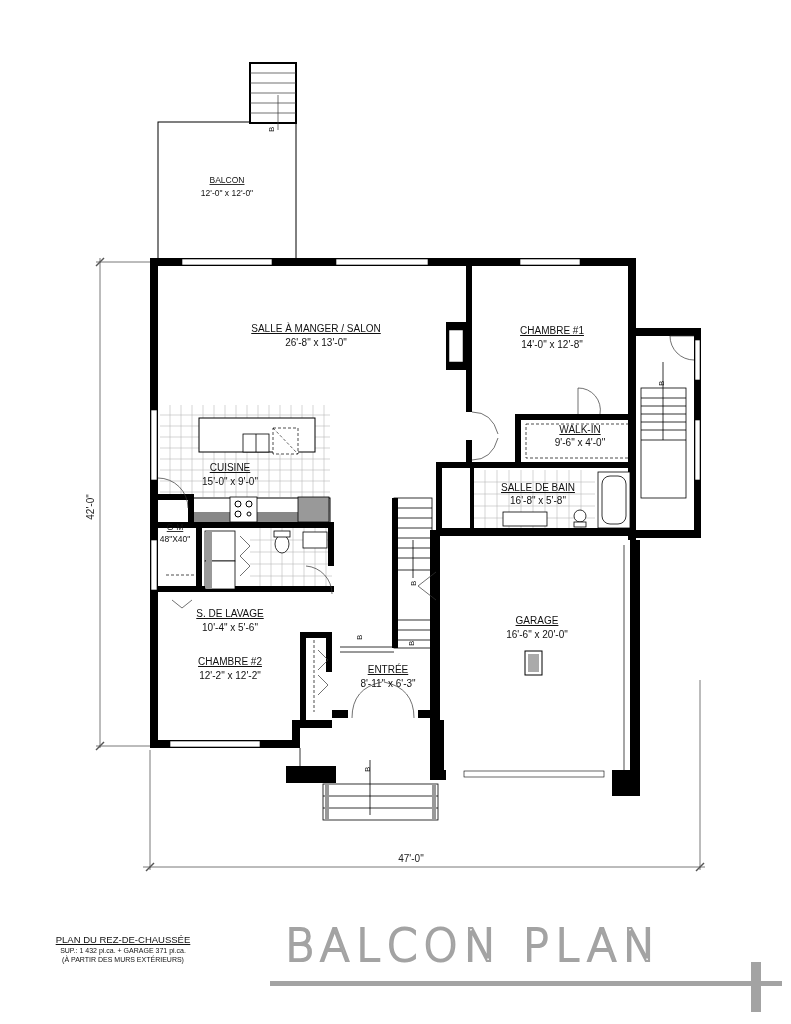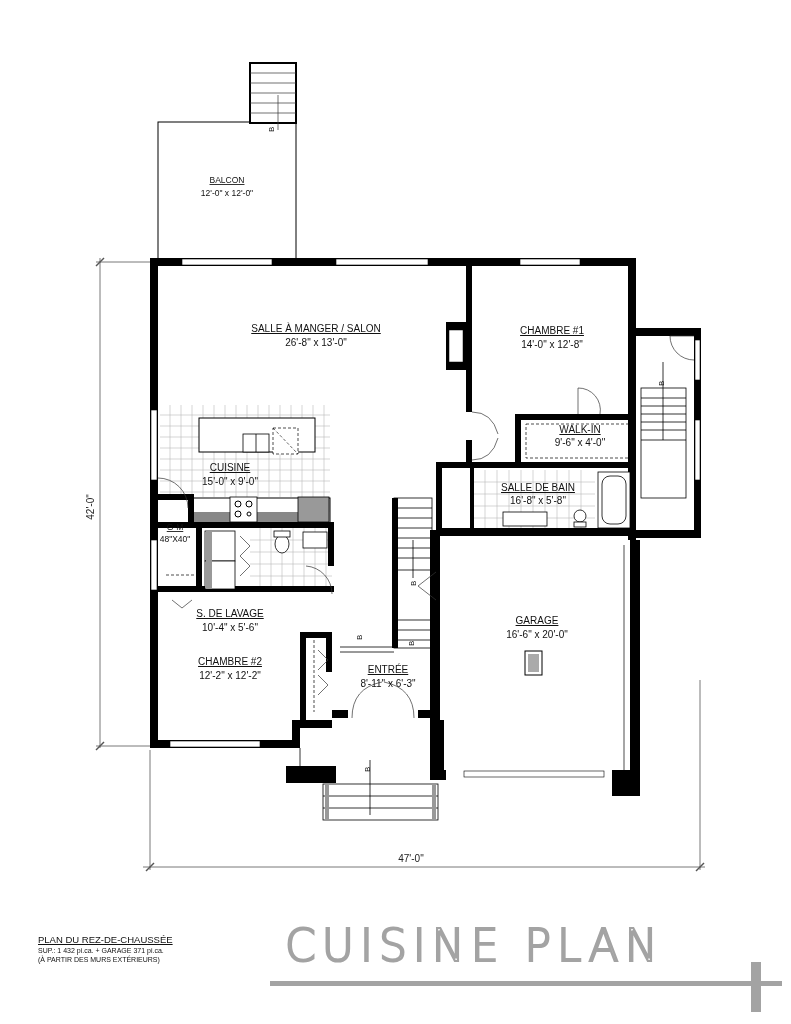--- a/index.html
+++ b/index.html
@@ -7,21 +7,21 @@
          font-family: "Liberation Sans", sans-serif; }
   svg { position: absolute; left: 0; top: 0; }
   .lbl { font-family: "Liberation Sans", sans-serif; font-size: 10px; fill: #111; text-anchor: middle; }
   .lbl-sm { font-family: "Liberation Sans", sans-serif; font-size: 8.5px; fill: #111; text-anchor: middle; }
   .dim { font-family: "Liberation Sans", sans-serif; font-size: 10px; fill: #222; text-anchor: middle; }
   .bmark { font-family: "Liberation Sans", sans-serif; font-size: 8px; fill: #111; }
   .wall { fill: #000; }
   .thin { stroke: #000; stroke-width: 1; fill: none; }
   .hair { stroke: #333; stroke-width: 0.7; fill: none; }
   .tile { stroke: #bbb; stroke-width: 0.6; }
-  .caption { position: absolute; left: 38px; top: 934px; width: 170px; color: #111; }
+  .caption { position: absolute; left: 38px; top: 934px; width: 170px; text-align: center; color: #111; }
   .caption .t { font-size: 9.5px; text-decoration: underline; display: block; }
   .caption .s { font-size: 7px; display: block; margin-top: 2px; }
   .brand { position: absolute; left: 285px; top: 920px; font-family: "DejaVu Sans", sans-serif;
            font-size: 44px; letter-spacing: 6px; color: transparent;
            -webkit-text-stroke: 2.2px #a3a3a3; font-weight: 300; }
 </style>
 </head>
 <body>
 
 <svg width="791" height="1024" viewBox="0 0 791 1024" xmlns="http://www.w3.org/2000/svg">
@@ -311,13 +311,13 @@
     <rect x="751" y="962" width="10" height="50"></rect>
   </g>
 </svg>
 
 <div class="caption">
   <span class="t">PLAN DU REZ-DE-CHAUSSÉE</span>
   <span class="s">SUP.: 1 432 pi.ca. + GARAGE 371 pi.ca.</span>
   <span class="s">(À PARTIR DES MURS EXTÉRIEURS)</span>
 </div>
 
-<div class="brand">CUISINE PLAN</div>
+<div class="brand">BALCON PLAN</div>
 
 </body></html>

